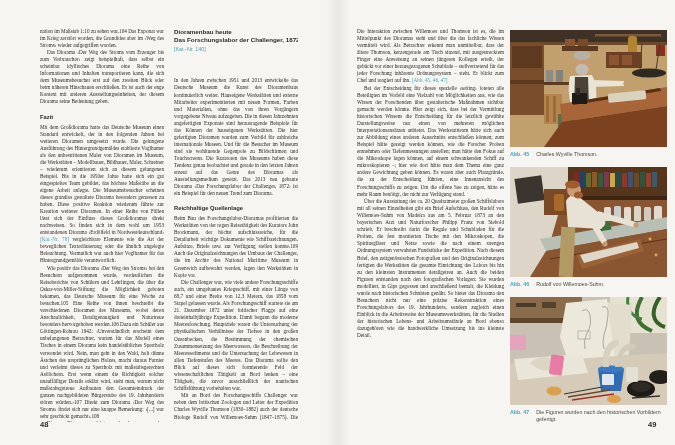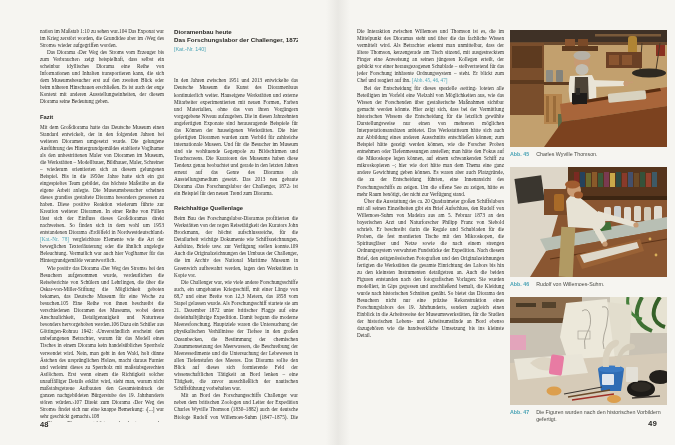--- a/index.html
+++ b/index.html
@@ -51,21 +51,21 @@
     font-size:5.3px; line-height:7px; margin:4px 0 9px 0;
     color:#4a4a45; text-align:left;
   }
   .caption .lbl { color:#4aa3b5; font-weight:bold; white-space:nowrap; }
   .pagenum {
     position:absolute; top:420px;
     font-family:"Liberation Sans", sans-serif; font-weight:bold;
     font-size:7.5px; color:#2b2a27;
   }
   .pagenum.left  { left:40px; }
-  .pagenum.right { left:648px;font-family:Liberation Mono, monospace; }
+  .pagenum.right { left:648px; }
 </style>
 </head>
 <body>
 
 <div class="spread">
 
   <div class="col col1">
     <p>nation im Maßstab 1:10 zu sehen war.104 Das Exponat war im Krieg zerstört worden, die Grundidee aber im ‹Weg des Stroms› wieder aufgegriffen worden.</p>
     <p class="indent">Das Diorama ‹Der Weg des Stroms vom Erzeuger bis zum Verbraucher› zeigt beispielhaft, dass selbst ein scheinbar idyllisches Diorama eine Reihe von Informationen und Inhalten transportieren kann, die sich dem Museumsbesucher erst auf den zweiten Blick oder beim näheren Hinschauen erschließen. Es ist auch der enge Kontext mit anderen Ausstellungseinheiten, der diesem Diorama seine Bedeutung geben.</p>
     <h3 class="runhead">Fazit</h3>

